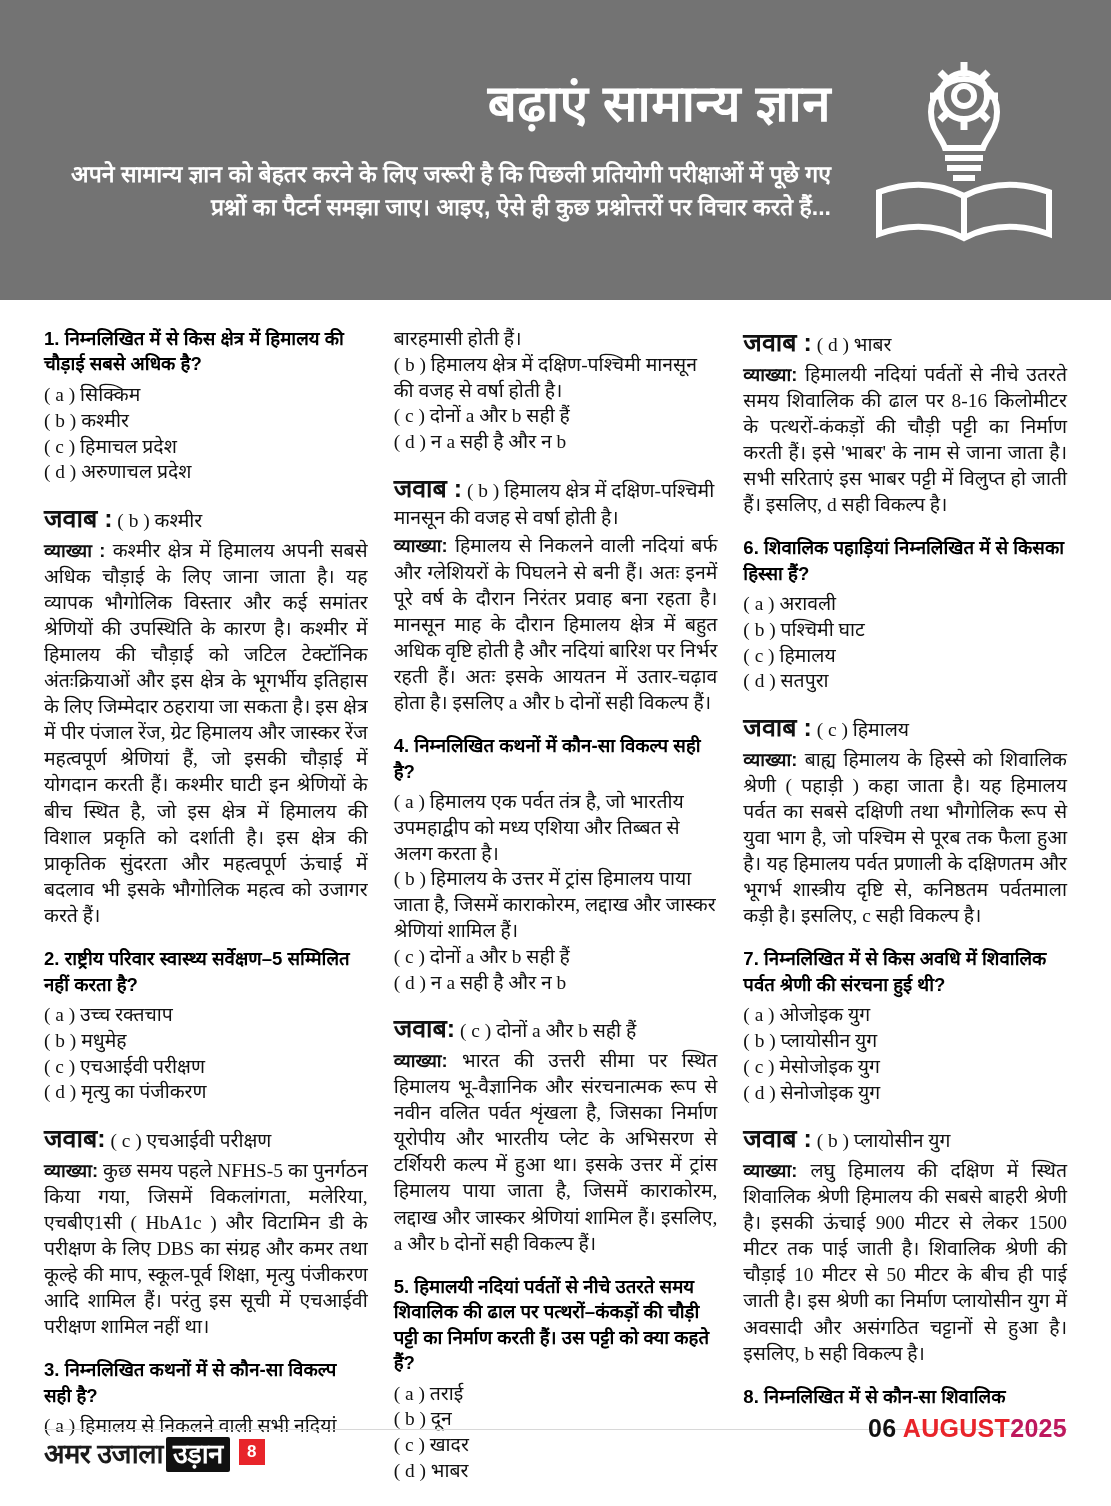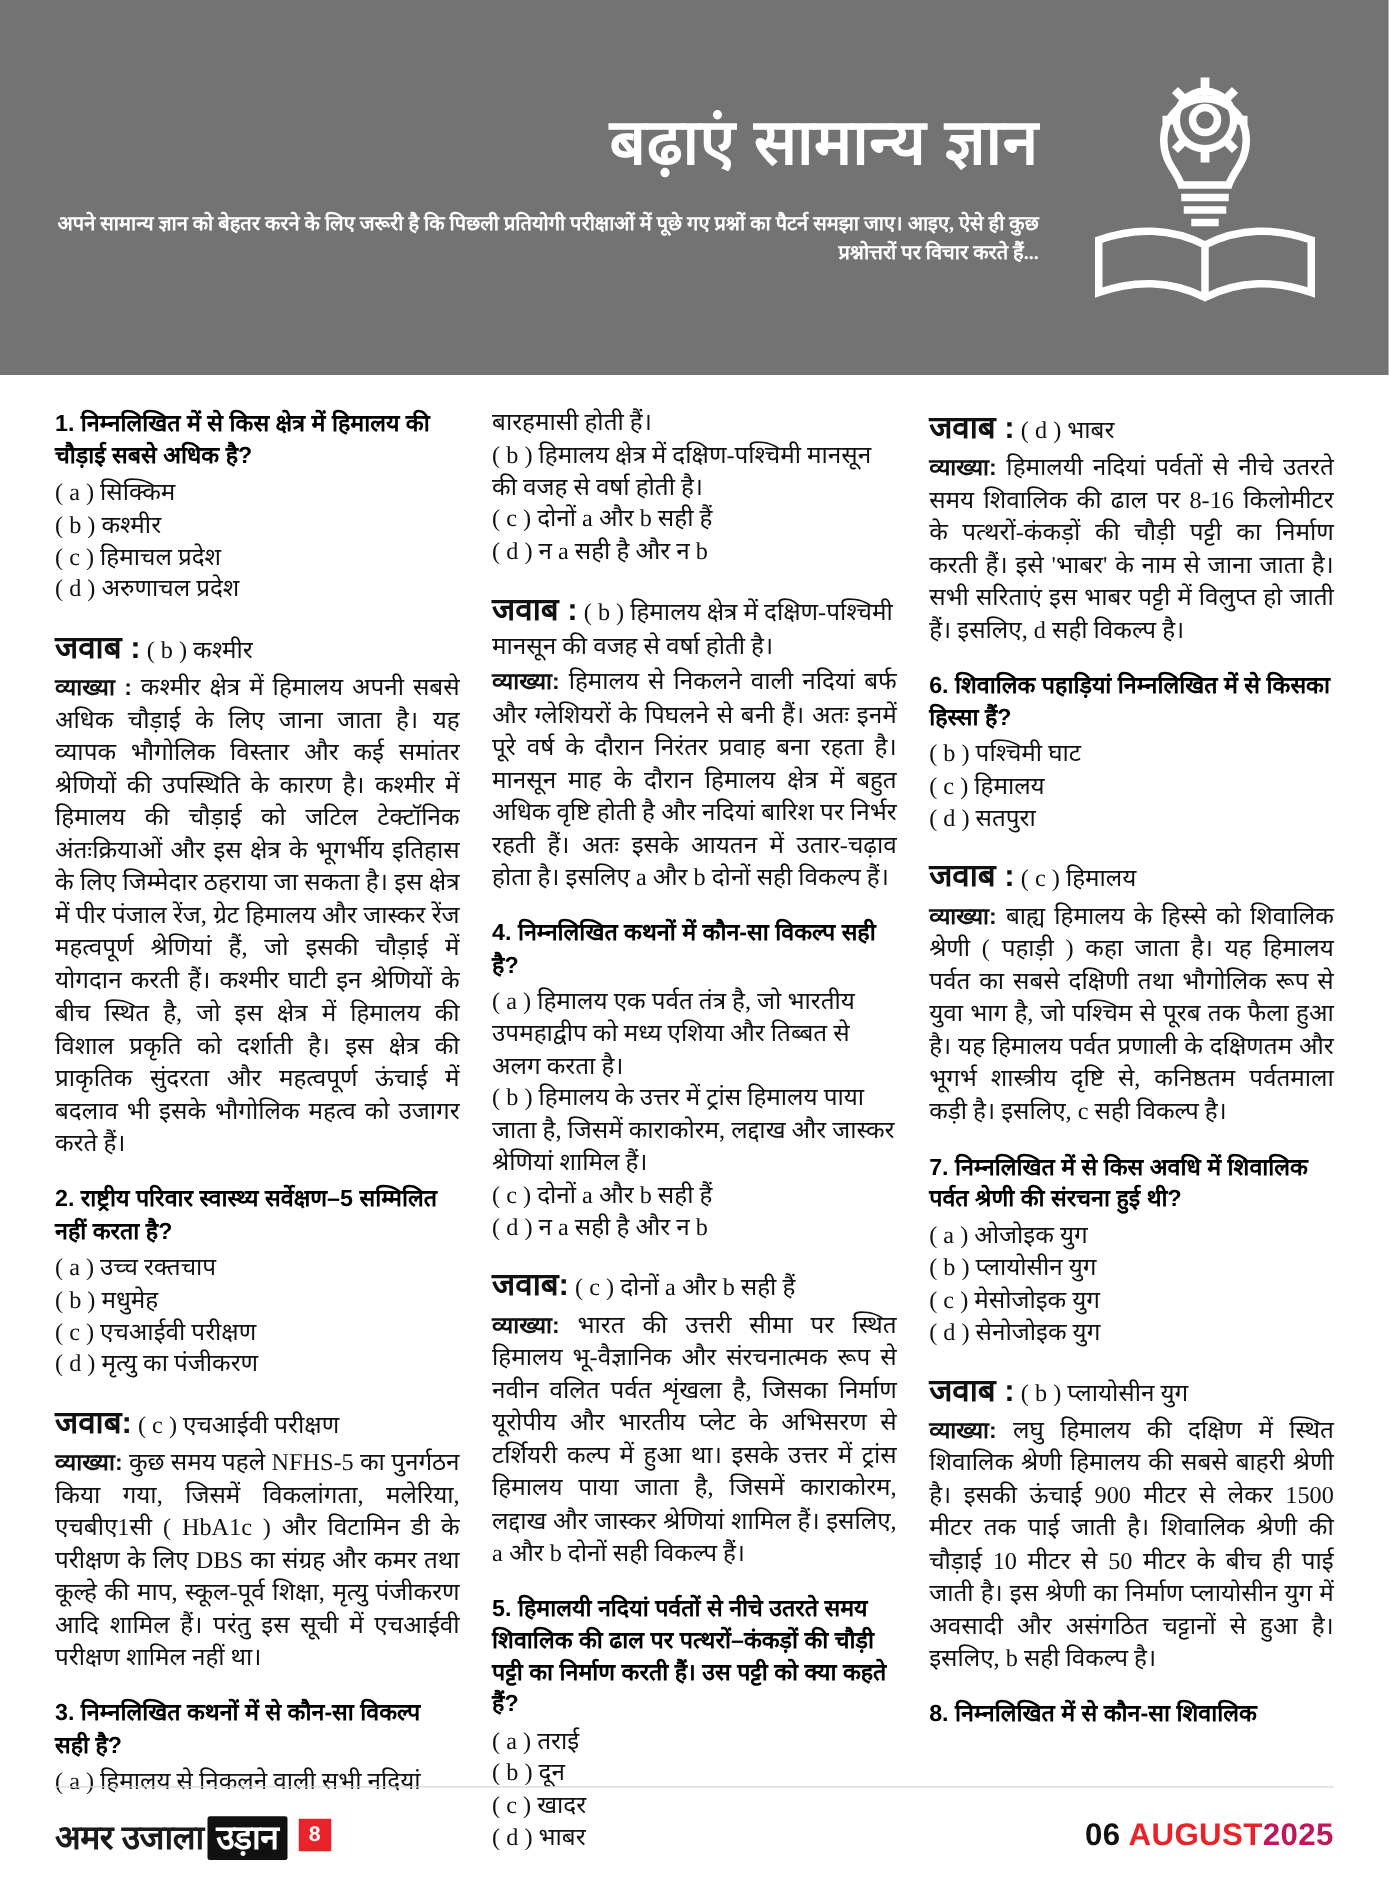--- a/index.html
+++ b/index.html
@@ -35,23 +35,23 @@
   }
   .header-title {
     font-family: "Liberation Sans", sans-serif;
     font-weight: bold;
     font-size: 51px;
     letter-spacing: 0.5px;
     line-height: 1.1;
     margin-bottom: 26px;
   }
   .header-sub {
-    font-family: Liberation Serif, serif;
-    font-weight: bold;
-    font-size: 16px;
+    font-family: Liberation Sans, sans-serif;
+    font-weight: bold;
+    font-size: 23px;
     line-height: 1.45;
   }
   .header-icon {
     width: 190px;
     height: 196px;
     flex: 0 0 190px;
     position: relative;
   }
   .header-icon svg { display: block; }
 
@@ -106,25 +106,24 @@
     font-weight: bold;
     font-size: 18.4px;
   }
   .block { margin-bottom: 16px; }
   .opts { margin-bottom: 2px; }
 
   
   .footer {
     position: absolute;
     left: 0;
-    bottom: 0;
+    bottom: 16px;
     width: 100%;
     height: 76px;
     display: flex;
-    align-items: center;
     justify-content: space-between;
     padding: 0 44px;
   }
   .footer-left {
     display: flex;
     align-items: center;
     gap: 9px;
   }
   .brand {
     font-family: "Liberation Sans", sans-serif;
@@ -284,20 +283,21 @@
   <div class="col c3">
 
     <div class="block">
       <p class="ans" style="margin-top:0"><b>जवाब :</b> <span>( d ) भाबर</span></p>
       <p class="exp"><b>व्याख्या:</b> <span>हिमालयी नदियां पर्वतों से नीचे उतरते समय शिवालिक की ढाल पर 8-16 किलोमीटर के पत्थरों-कंकड़ों की चौड़ी पट्टी का निर्माण करती हैं। इसे 'भाबर' के नाम से जाना जाता है। सभी सरिताएं इस भाबर पट्टी में विलुप्त हो जाती हैं। इसलिए, d सही विकल्प है।</span></p>
     </div>
 
     <div class="block">
       <p class="q">6. शिवालिक पहाड़ियां निम्नलिखित में से किसका हिस्सा हैं?</p>
       <div class="opts">
+        <p class="opt">( a ) अरावली</p>
         <p class="opt">( b ) पश्चिमी घाट</p>
         <p class="opt">( c ) हिमालय</p>
         <p class="opt">( d ) सतपुरा</p>
       </div>
       <p class="ans"><b>जवाब :</b> <span>( c ) हिमालय</span></p>
       <p class="exp"><b>व्याख्या:</b> <span>बाह्य हिमालय के हिस्से को शिवालिक श्रेणी ( पहाड़ी ) कहा जाता है। यह हिमालय पर्वत का सबसे दक्षिणी तथा भौगोलिक रूप से युवा भाग है, जो पश्चिम से पूरब तक फैला हुआ है। यह हिमालय पर्वत प्रणाली के दक्षिणतम और भूगर्भ शास्त्रीय दृष्टि से, कनिष्ठतम पर्वतमाला कड़ी है। इसलिए, c सही विकल्प है।</span></p>
     </div>
 
     <div class="block">
       <p class="q">7. निम्नलिखित में से किस अवधि में शिवालिक पर्वत श्रेणी की संरचना हुई थी?</p>

